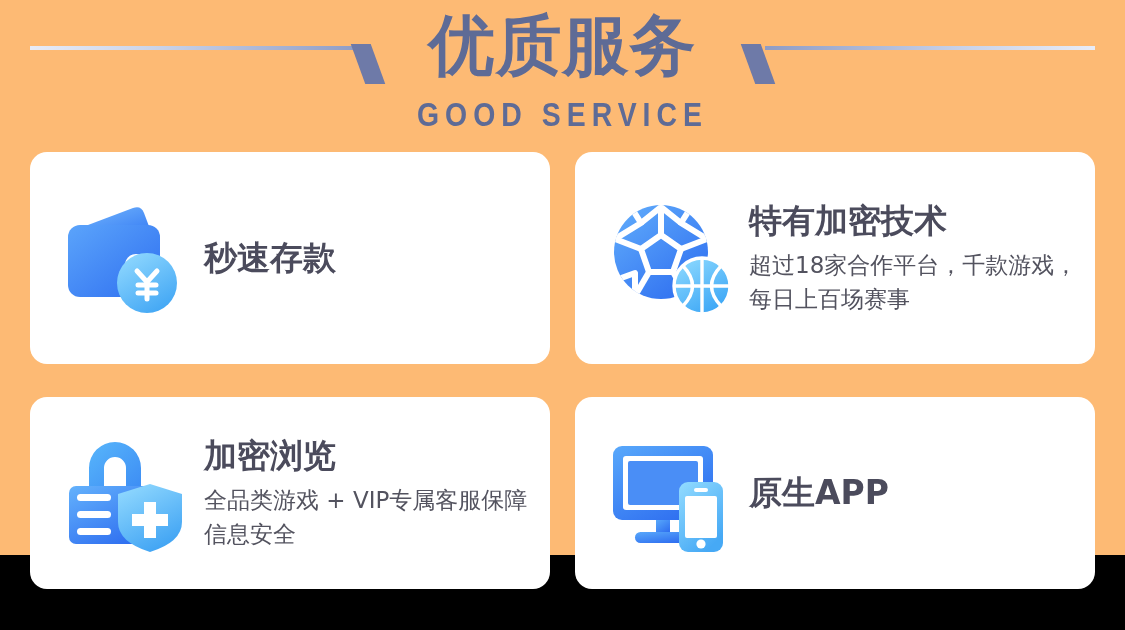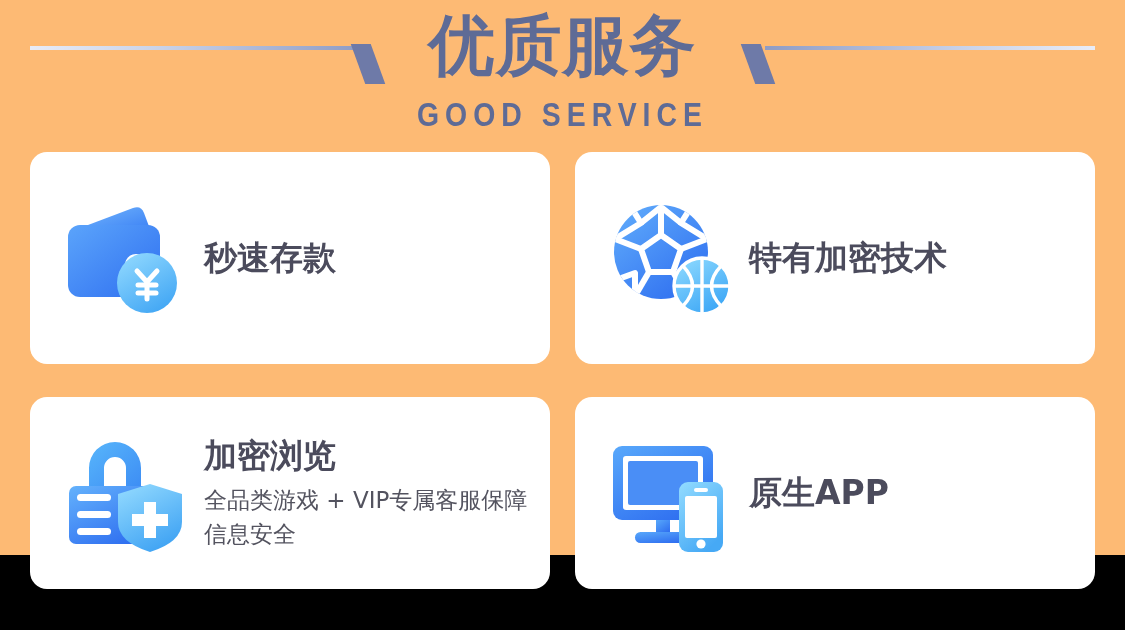--- a/index.html
+++ b/index.html
@@ -225,20 +225,21 @@
             <circle cx="95" cy="91" r="28"></circle>
             <path d="M95 63 L95 119"></path>
             <path d="M67 91 L123 91"></path>
             <path d="M76 71 Q95 91 76 111"></path>
             <path d="M114 71 Q95 91 114 111"></path>
           </g>
         </svg>
       </div>
       <div class="card-text">
         <div class="card-title">特有加密技术</div>
+        <div class="card-desc wide">超过18家合作平台，千款游戏，每日上百场赛事</div>
       </div>
     </div>
 
     <div class="card">
       <div class="card-icon">
         <svg viewBox="0 0 126 126" width="126" height="126" aria-hidden="true">
           <defs>
             <linearGradient id="lbody" x1="0" y1="0" x2="0.7" y2="1">
               <stop offset="0%" stop-color="#64b2fc"></stop>
               <stop offset="100%" stop-color="#2f6ff0"></stop>

